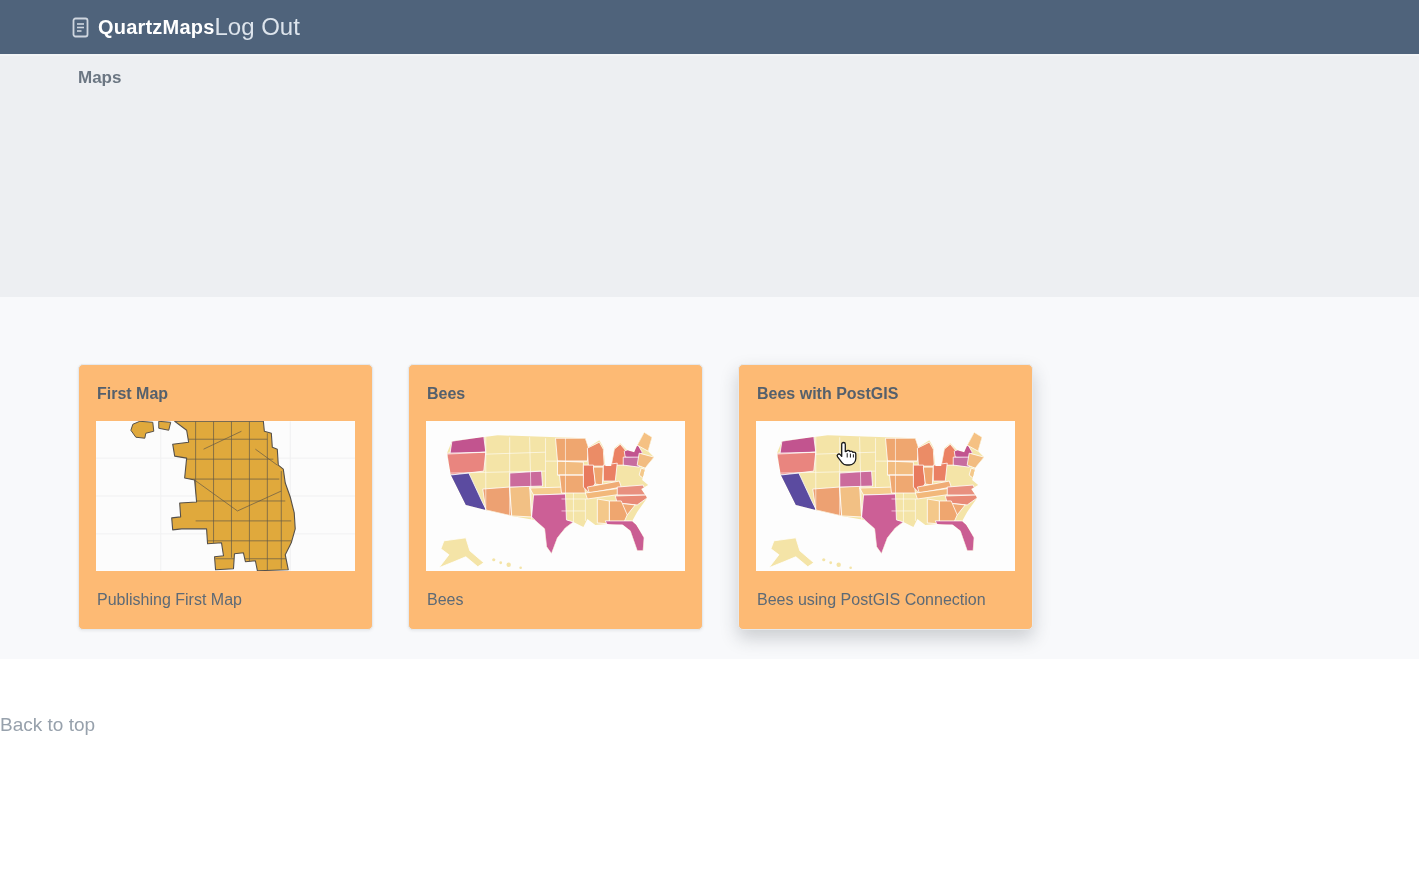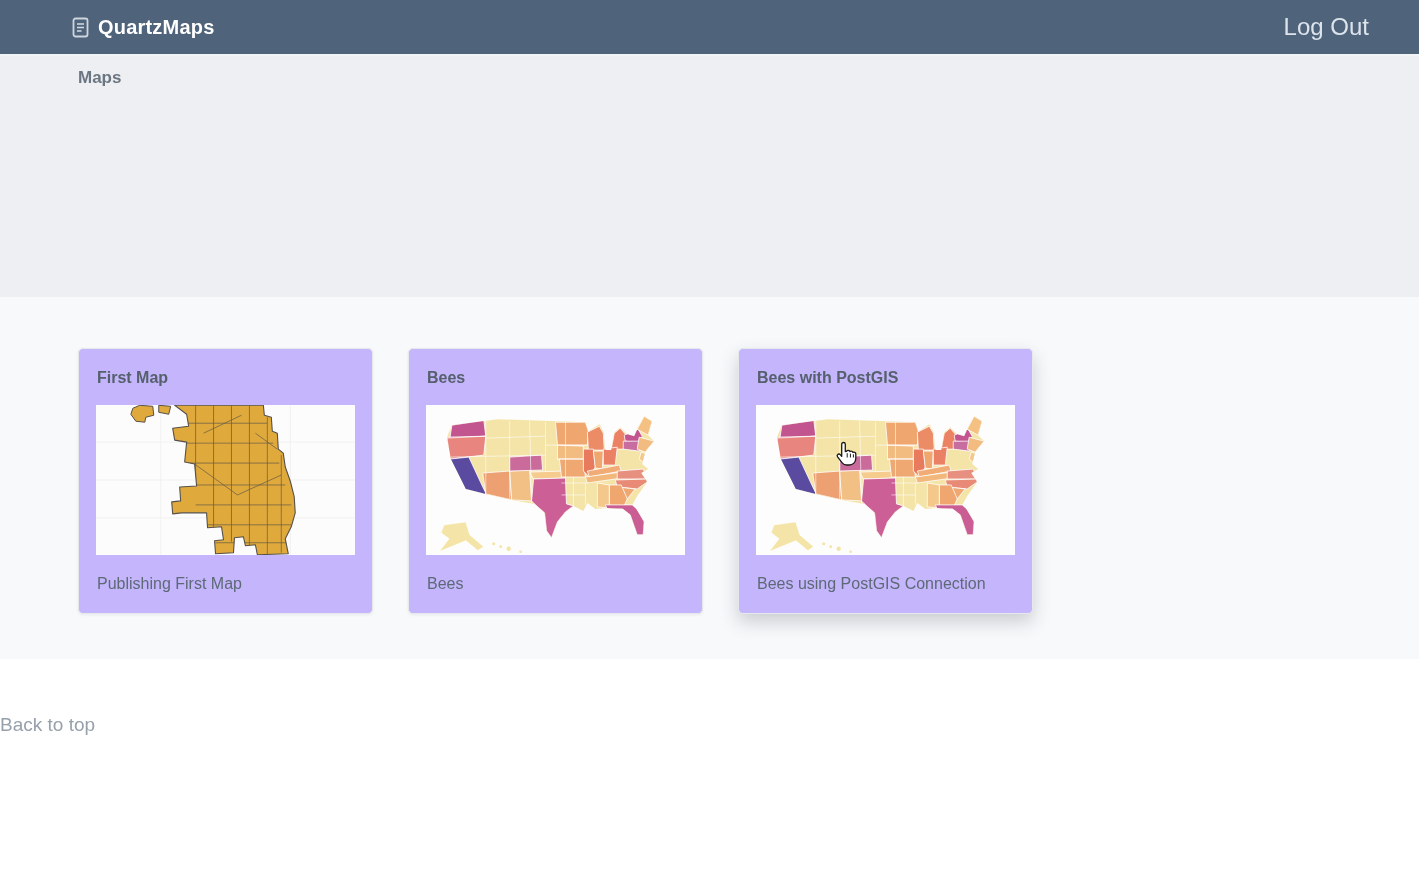--- a/index.html
+++ b/index.html
@@ -5,21 +5,21 @@
   * { margin:0; padding:0; box-sizing:border-box; }
   html,body { width:1419px; height:879px; }
   body {
     font-family:"Liberation Sans","DejaVu Sans",sans-serif;
     background:#ffffff; position:relative; overflow:hidden;
   }
 
   
   .navbar {
     height:54px; background:#4f637b;
-    display:flex; align-items:center; justify-content:space-between;
+    display:flex; align-items:center; justify-content:flex-start;
     padding:0 50px 0 72px;
   }
   .brand { display:flex; align-items:center; gap:9px; }
   .brand-text { color:#ffffff; font-size:20px; font-weight:700; letter-spacing:.2px; }
   .logout { color:#dde4ec; font-size:24px; font-weight:400; text-decoration:none; cursor:pointer; }
 
   
   .jumbotron {
     height:243px; background:#edeff2; padding:0 78px;
     border-top:2px solid #f2f4f6;
@@ -29,24 +29,25 @@
   }
   .page-subtitle { margin-top:12px; font-size:17px; color:#6b7682;font-weight:bold; }
 
   
   .cards-section {
     height:362px; background:#f8f9fb;
     padding:51px 0 0 78px;
     display:flex; gap:35px; align-items:flex-start;
   }
   .card {
-    width:295px; background:#c4b5fd;
+    width:295px; background:#fdba74;
     border:1px solid #e6e9ec; border-radius:5px;
     padding:17px 17px 20px 17px;
     box-shadow:0 1px 3px rgba(40,50,60,.08);
+    margin-top:16px;
   }
   .card.hovered {
     box-shadow:0 8px 18px rgba(40,50,60,.22);
     cursor:pointer;
   }
   .card-title { font-size:16px; font-weight:700; color:#55606c; margin:3px 0 18px 1px; }
   .thumb { width:259px; height:150px; display:block; background:#fdfdfd; }
   .card-desc { margin-top:20px; font-size:16px; color:#5d6a76; margin-left:1px; }
 
   

